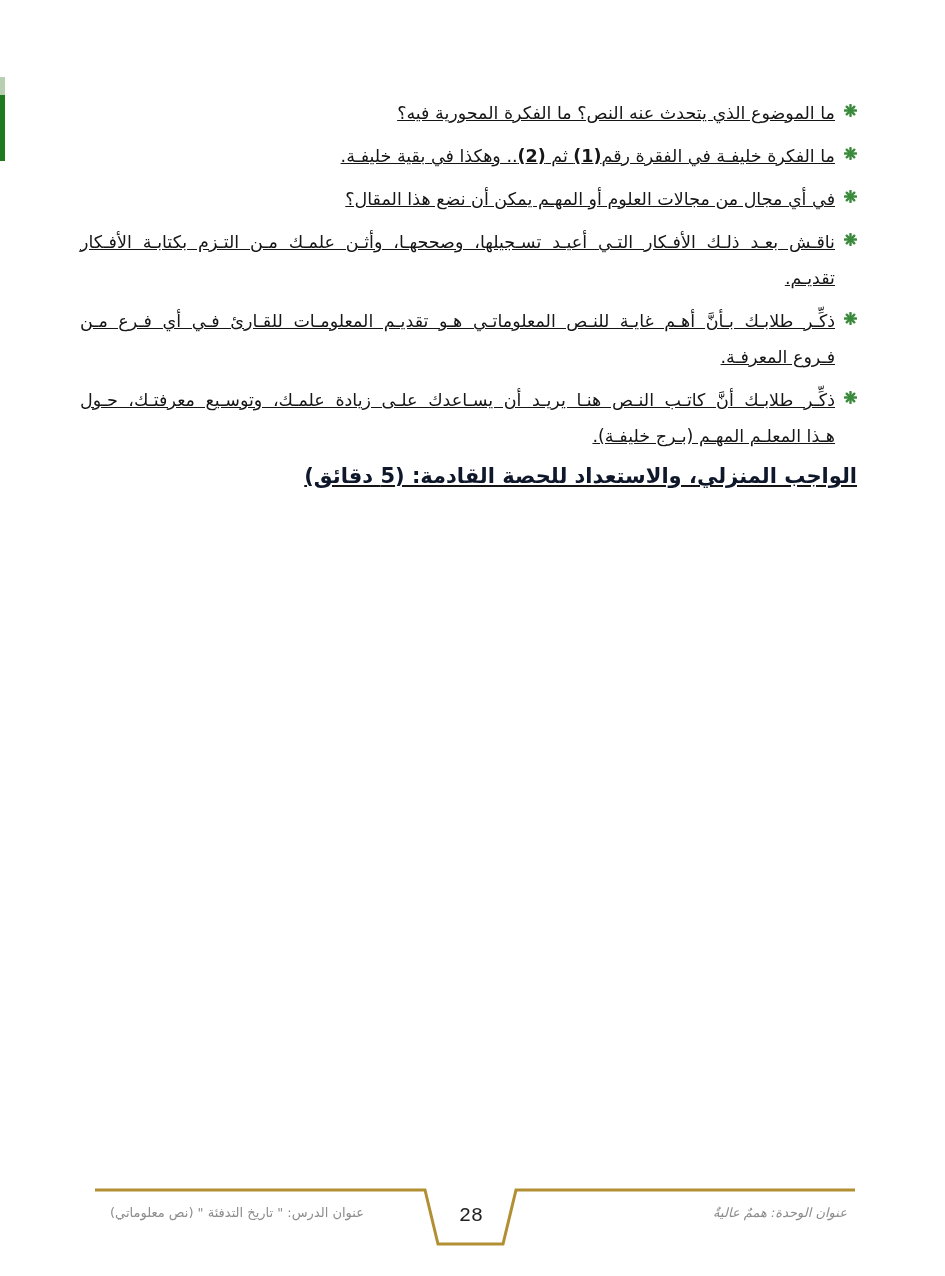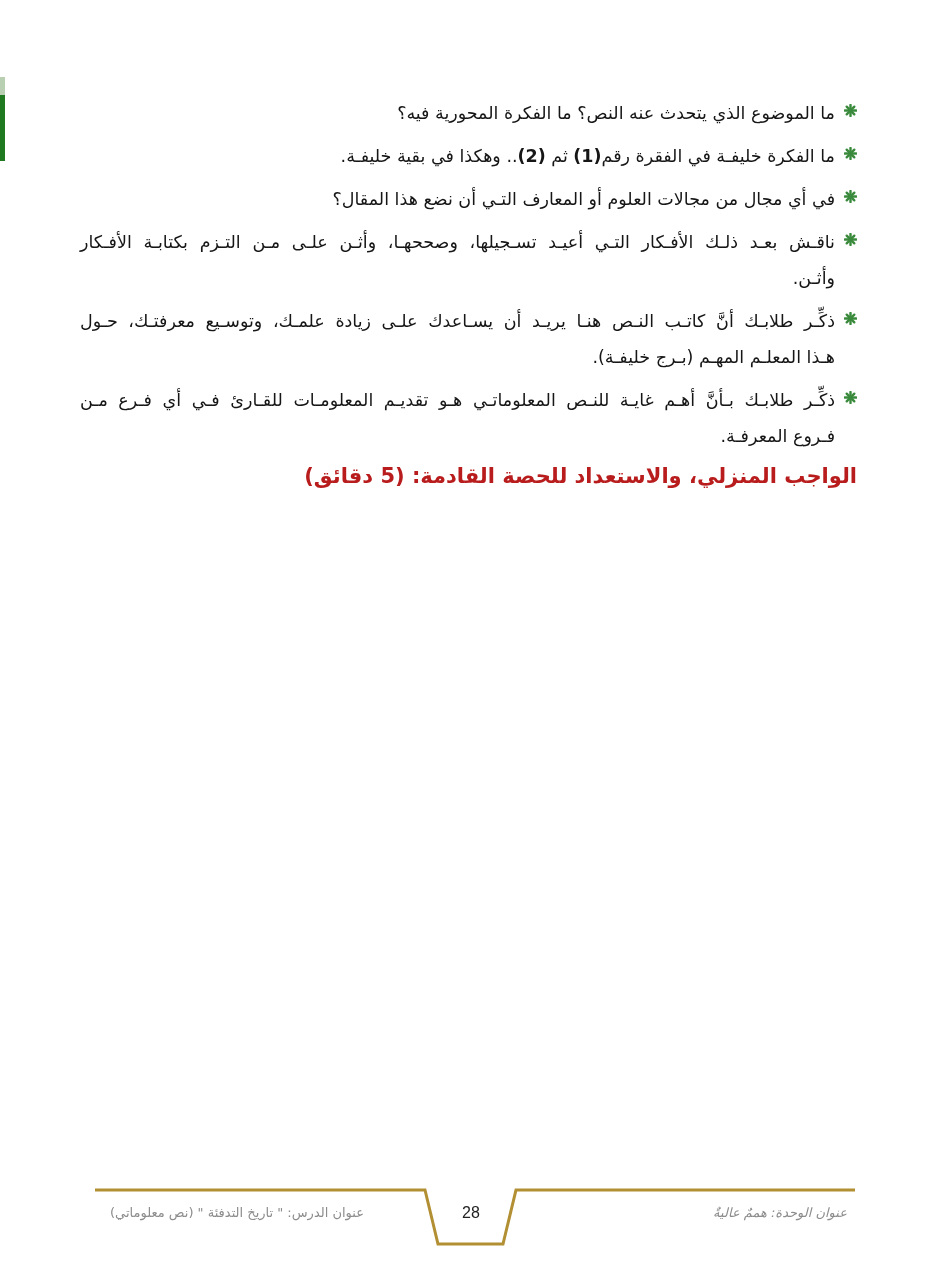--- a/index.html
+++ b/index.html
@@ -15,20 +15,21 @@
   
   .edge-strip{position:absolute;left:0;top:77px;width:5px;}
   .edge-strip .light{height:18px;background:#b9cfb2;}
   .edge-strip .dark{height:66px;background:#1f7a1f;}
 
   
   .content{
     position:absolute;
     top:95px;right:88px;left:80px;
     direction:rtl;
+    text-decoration:underline;
   }
   .bullet-row{
     display:flex;
     align-items:flex-start;
     gap:9px;
     margin-bottom:7px;
   }
   .bullet-marker{
     flex:0 0 13px;
     margin-top:9px;
@@ -44,38 +45,38 @@
     text-align:justify;
     text-align-last:justify;
   }
   .bullet-text .last{text-align:right;}
   .num-bold{font-weight:bold;}
 
   .homework-heading{
     margin:6px 0 10px 0;
     font-size:21px;
     font-weight:bold;
-    color:#b91c1c;
+    color:#0f172a;
     text-align:right;
     line-height:30px;
   }
 
   
   .footer-rule{
     position:absolute;
     left:95px;top:1188px;
     width:760px;height:62px;
   }
   .page-number{
     position:absolute;
     top:1204px;left:437px;
     width:68px;
     text-align:center;
-    font-family:Liberation Sans, sans-serif;
-    font-size:16px;
+    font-family:Liberation Mono, monospace;
+    font-size:20px;
     color:#222222;
   }
   .footer-text{
     position:absolute;
     top:1205px;
     font-size:13px;
     color:#8c8c8c;
     direction:rtl;
     white-space:nowrap;
   }
@@ -131,72 +132,72 @@
         <svg width="13" height="13" viewBox="0 0 14 14">
             <g stroke="#3a8a3c" stroke-width="2.6" stroke-linecap="round">
               <line x1="7" y1="1" x2="7" y2="13"></line>
               <line x1="1" y1="7" x2="13" y2="7"></line>
               <line x1="2.9" y1="2.9" x2="11.1" y2="11.1"></line>
               <line x1="11.1" y1="2.9" x2="2.9" y2="11.1"></line>
             </g>
           </svg>
       </span>
       <div class="bullet-text">
-        <div class="last">في أي مجال من مجالات العلوم أو المعارف التـي أن نضع هذا المقال؟</div>
-      </div>
-    </div>
-
-    <div class="bullet-row">
-      <span class="bullet-marker">
-        <svg width="13" height="13" viewBox="0 0 14 14">
-            <g stroke="#3a8a3c" stroke-width="2.6" stroke-linecap="round">
-              <line x1="7" y1="1" x2="7" y2="13"></line>
-              <line x1="1" y1="7" x2="13" y2="7"></line>
-              <line x1="2.9" y1="2.9" x2="11.1" y2="11.1"></line>
-              <line x1="11.1" y1="2.9" x2="2.9" y2="11.1"></line>
-            </g>
-          </svg>
-      </span>
-      <div class="bullet-text">
-        <div class="fill">ناقـش بعـد ذلـك الأفـكار التـي أعيـد تسـجيلها، وصححهـا، وأثـن علـى مـن التـزم بكتابـة الأفـكار</div>
-        <div class="last">وأثـن.</div>
+        <div class="last">في أي مجال من مجالات العلوم أو المهـم يمكن أن نضع هذا المقال؟</div>
+      </div>
+    </div>
+
+    <div class="bullet-row">
+      <span class="bullet-marker">
+        <svg width="13" height="13" viewBox="0 0 14 14">
+            <g stroke="#3a8a3c" stroke-width="2.6" stroke-linecap="round">
+              <line x1="7" y1="1" x2="7" y2="13"></line>
+              <line x1="1" y1="7" x2="13" y2="7"></line>
+              <line x1="2.9" y1="2.9" x2="11.1" y2="11.1"></line>
+              <line x1="11.1" y1="2.9" x2="2.9" y2="11.1"></line>
+            </g>
+          </svg>
+      </span>
+      <div class="bullet-text">
+        <div class="fill">ناقـش بعـد ذلـك الأفـكار التـي أعيـد تسـجيلها، وصححهـا، وأثـن علمـك مـن التـزم بكتابـة الأفـكار</div>
+        <div class="last">تقديـم.</div>
+      </div>
+    </div>
+
+    <div class="bullet-row">
+      <span class="bullet-marker">
+        <svg width="13" height="13" viewBox="0 0 14 14">
+            <g stroke="#3a8a3c" stroke-width="2.6" stroke-linecap="round">
+              <line x1="7" y1="1" x2="7" y2="13"></line>
+              <line x1="1" y1="7" x2="13" y2="7"></line>
+              <line x1="2.9" y1="2.9" x2="11.1" y2="11.1"></line>
+              <line x1="11.1" y1="2.9" x2="2.9" y2="11.1"></line>
+            </g>
+          </svg>
+      </span>
+      <div class="bullet-text">
+        <div class="fill">ذكِّـر طلابـك بـأنَّ أهـم غايـة للنـص المعلوماتـي هـو تقديـم المعلومـات للقـارئ فـي أي فـرع مـن</div>
+        <div class="last">فـروع المعرفـة.</div>
       </div>
     </div>
 
     <div class="bullet-row">
       <span class="bullet-marker">
         <svg width="13" height="13" viewBox="0 0 14 14">
             <g stroke="#3a8a3c" stroke-width="2.6" stroke-linecap="round">
               <line x1="7" y1="1" x2="7" y2="13"></line>
               <line x1="1" y1="7" x2="13" y2="7"></line>
               <line x1="2.9" y1="2.9" x2="11.1" y2="11.1"></line>
               <line x1="11.1" y1="2.9" x2="2.9" y2="11.1"></line>
             </g>
           </svg>
       </span>
       <div class="bullet-text">
         <div class="fill">ذكِّـر طلابـك أنَّ كاتـب النـص هنـا يريـد أن يسـاعدك علـى زيادة علمـك، وتوسـيع معرفتـك، حـول</div>
         <div class="last">هـذا المعلـم المهـم (بـرج خليفـة).</div>
-      </div>
-    </div>
-
-    <div class="bullet-row">
-      <span class="bullet-marker">
-        <svg width="13" height="13" viewBox="0 0 14 14">
-            <g stroke="#3a8a3c" stroke-width="2.6" stroke-linecap="round">
-              <line x1="7" y1="1" x2="7" y2="13"></line>
-              <line x1="1" y1="7" x2="13" y2="7"></line>
-              <line x1="2.9" y1="2.9" x2="11.1" y2="11.1"></line>
-              <line x1="11.1" y1="2.9" x2="2.9" y2="11.1"></line>
-            </g>
-          </svg>
-      </span>
-      <div class="bullet-text">
-        <div class="fill">ذكِّـر طلابـك بـأنَّ أهـم غايـة للنـص المعلوماتـي هـو تقديـم المعلومـات للقـارئ فـي أي فـرع مـن</div>
-        <div class="last">فـروع المعرفـة.</div>
       </div>
     </div>
 
     <h2 class="homework-heading">الواجب المنزلي، والاستعداد للحصة القادمة: (5 دقائق)</h2>
 
 
   </main>
 
   <svg class="footer-rule" width="760" height="62" viewBox="0 0 760 62">
     <path d="M0,2 H330 L343,56 H408 L421,2 H760" fill="none" stroke="#b28f33" stroke-width="3" stroke-linejoin="miter"></path>

